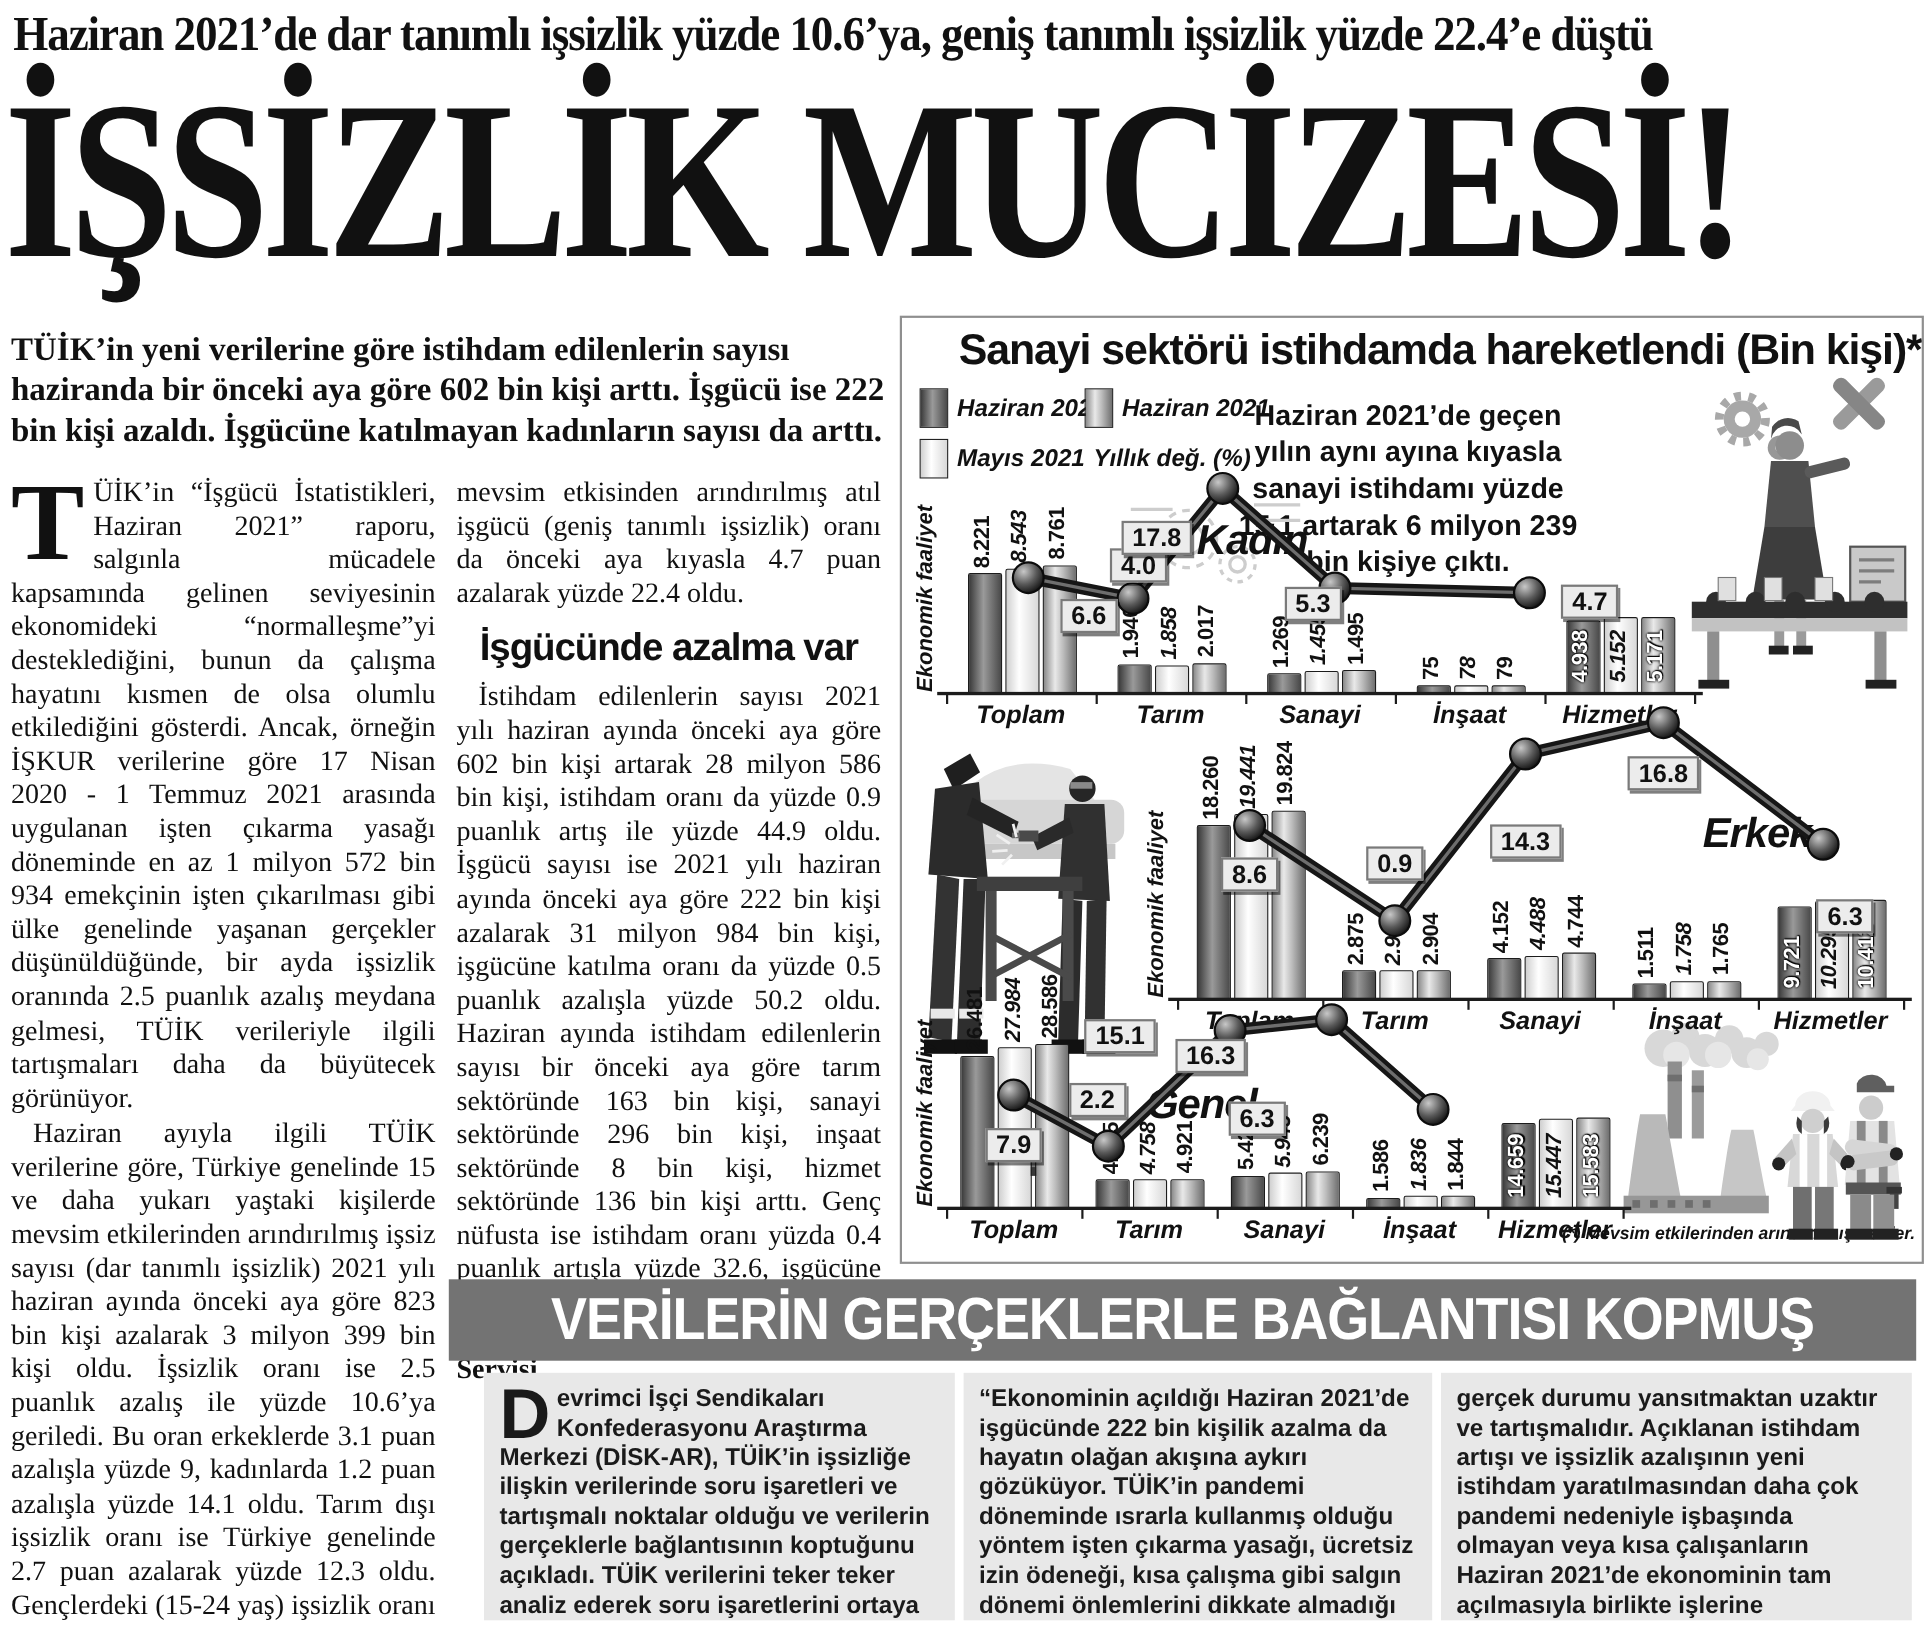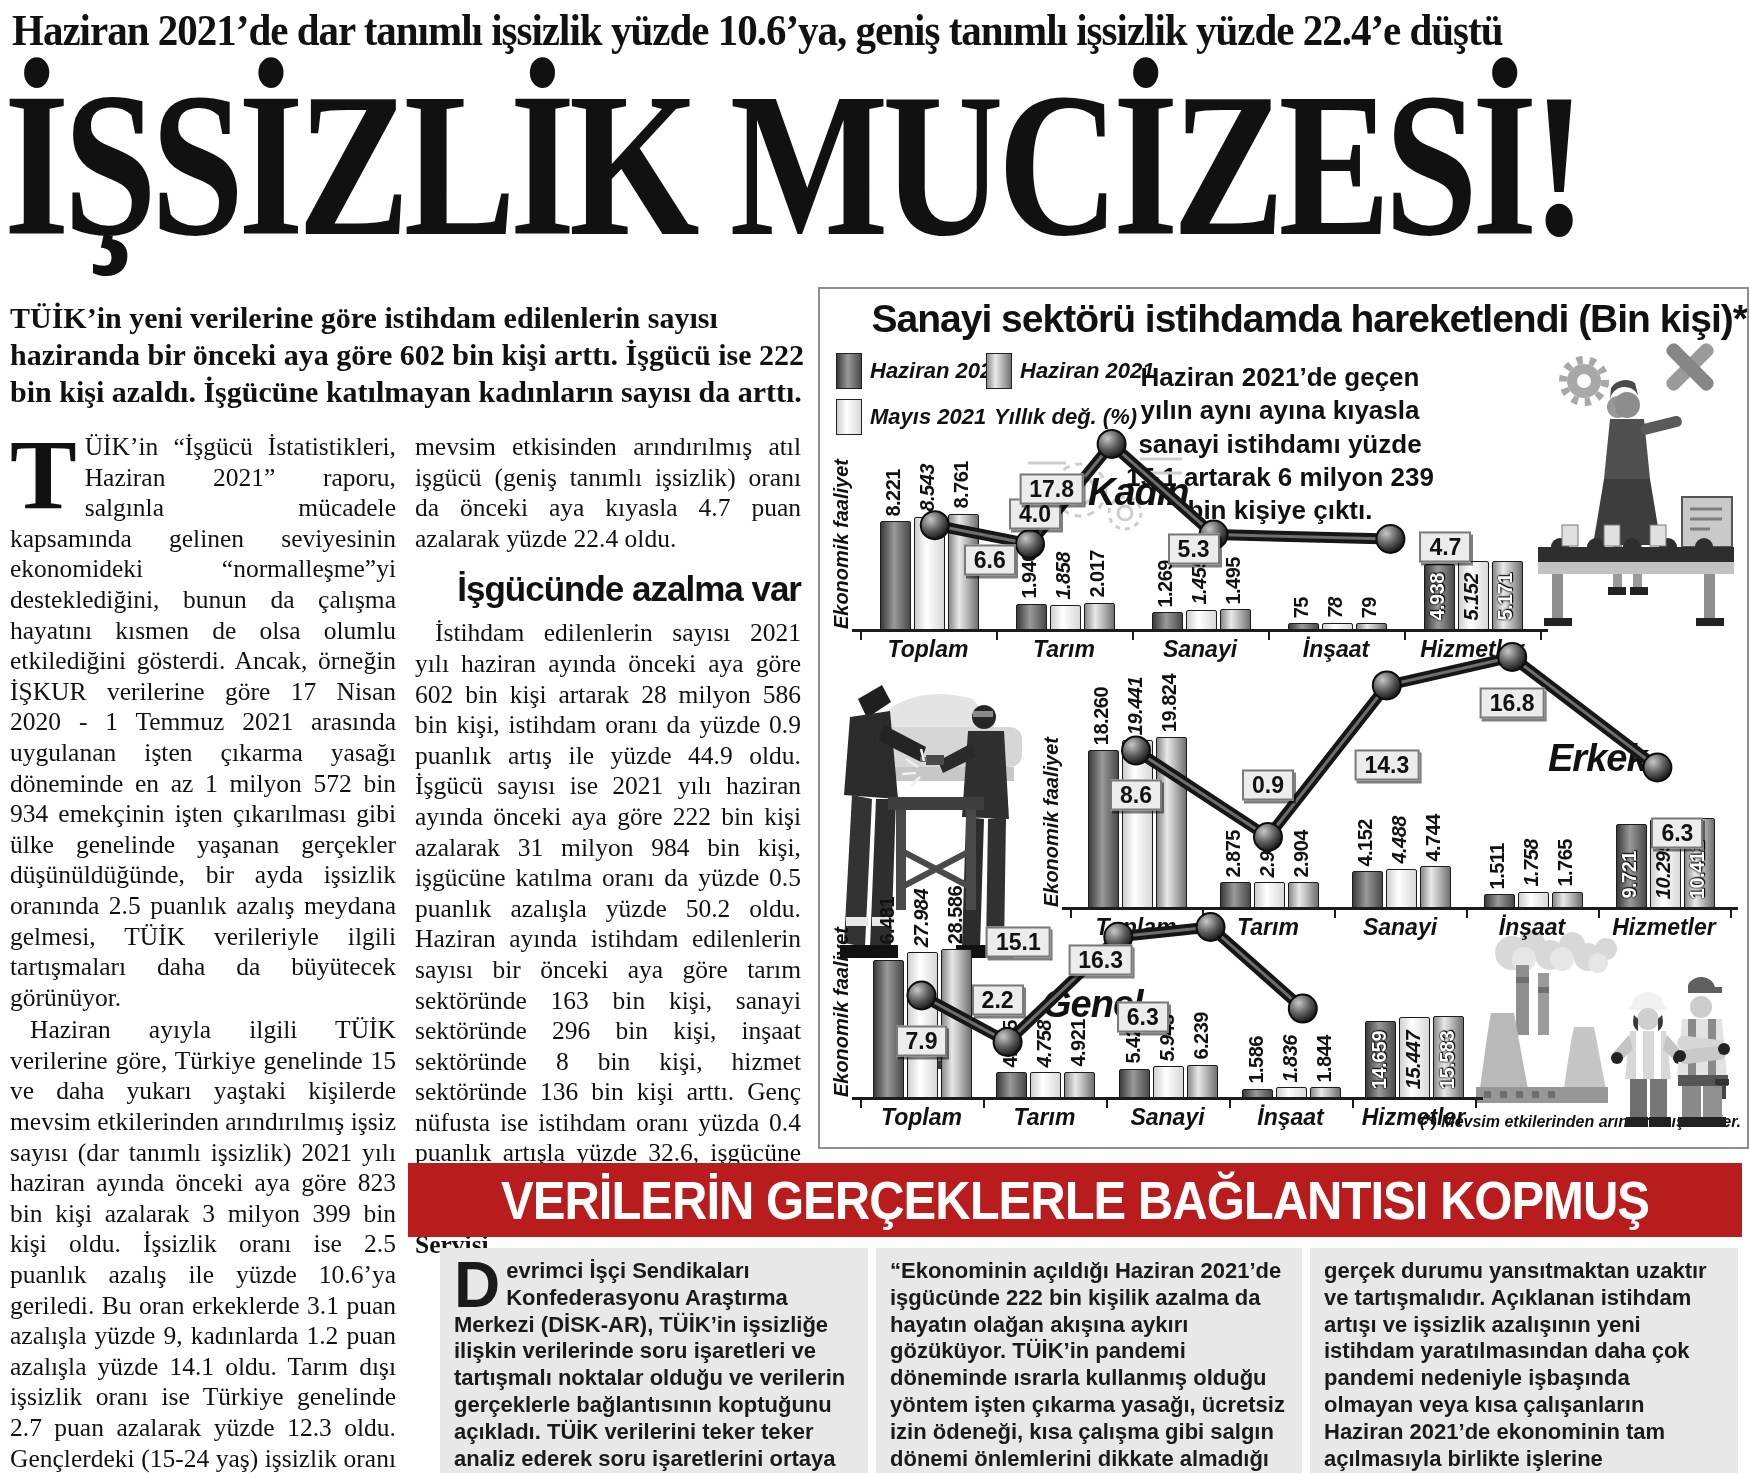--- a/index.html
+++ b/index.html
@@ -15,21 +15,21 @@
         line-height:1.23;}
   
   .bodycol{position:absolute;top:432px;width:386px;font-size:25.5px;line-height:1.2;
            text-align:justify;}
   #col1{left:10px;}
   #col2{left:415px;}
   .bodycol p{margin:0 0 2px 0;}
   .indent{text-indent:20px;}
   .dropcap{float:left;font-size:100px;line-height:.78;font-weight:bold;padding:4px 8px 0 0;}
   .subhead{font-family:"Liberation Sans",sans-serif;font-weight:bold;font-size:35px;
-           letter-spacing:-1px;margin:14px 0 8px 0;text-align:right;}
+           letter-spacing:-1px;margin:14px 0 8px 0;text-align:center;}
   .byline{font-weight:bold;}
   
   #infog{position:absolute;left:818px;top:287px;width:927px;height:858px;border:2px solid #8f8f8f;
          background:#fff;font-family:"Liberation Sans",sans-serif;overflow:hidden;}
   #infog-title{position:absolute;left:0;top:8px;width:100%;text-align:right;font-weight:bold;
                font-size:39px;letter-spacing:-1px;}
   #legend{position:absolute;left:16px;top:64px;width:300px;display:grid;
           grid-template-columns:150px 150px;grid-row-gap:10px;}
   .lg-item{display:flex;align-items:center;gap:8px;}
   .lg-label{font-style:italic;font-size:22px;font-weight:bold;white-space:nowrap;}
@@ -57,21 +57,21 @@
   .axislabel{position:absolute;writing-mode:vertical-rl;transform:rotate(180deg);
              font-style:italic;font-weight:bold;font-size:20px;z-index:4;white-space:nowrap;}
   .chart-name{position:absolute;font-weight:bold;font-style:italic;font-size:38px;
               letter-spacing:-1px;z-index:4;}
   .chip{position:absolute;background:#ececec;border:2px solid #7a7a7a;padding:0 8px;
         font-weight:bold;font-size:23px;box-shadow:2px 3px 0 rgba(0,0,0,.5);z-index:6;
         transform:translate(-50%,-50%);white-space:nowrap;}
   #lines-svg{position:absolute;left:0;top:0;z-index:5;pointer-events:none;}
   .illus{position:absolute;z-index:0;}
   
-  #qbanner{position:absolute;left:408px;top:1163px;width:1334px;height:74px;background:#b91c1c;
+  #qbanner{position:absolute;left:408px;top:1163px;width:1334px;height:74px;background:#737373;
            display:flex;align-items:center;justify-content:center;}
   #qbanner span{color:#fff;font-family:"Liberation Sans",sans-serif;font-weight:bold;
                 font-size:49px;letter-spacing:-1px;transform:scaleY(1.1);white-space:nowrap;}
   .qcol{position:absolute;top:1248px;height:225px;background:#e8e8e8;
         font-family:"Liberation Sans",sans-serif;font-weight:bold;font-size:22px;
         line-height:1.22;padding:10px 14px;box-sizing:border-box;color:#1a1a1a;overflow:hidden;}
   #qcol1{left:440px;width:428px;}
   #qcol2{left:876px;width:426px;}
   #qcol3{left:1310px;width:428px;}
   .qdrop{float:left;font-size:64px;line-height:.8;padding:2px 6px 0 0;}

